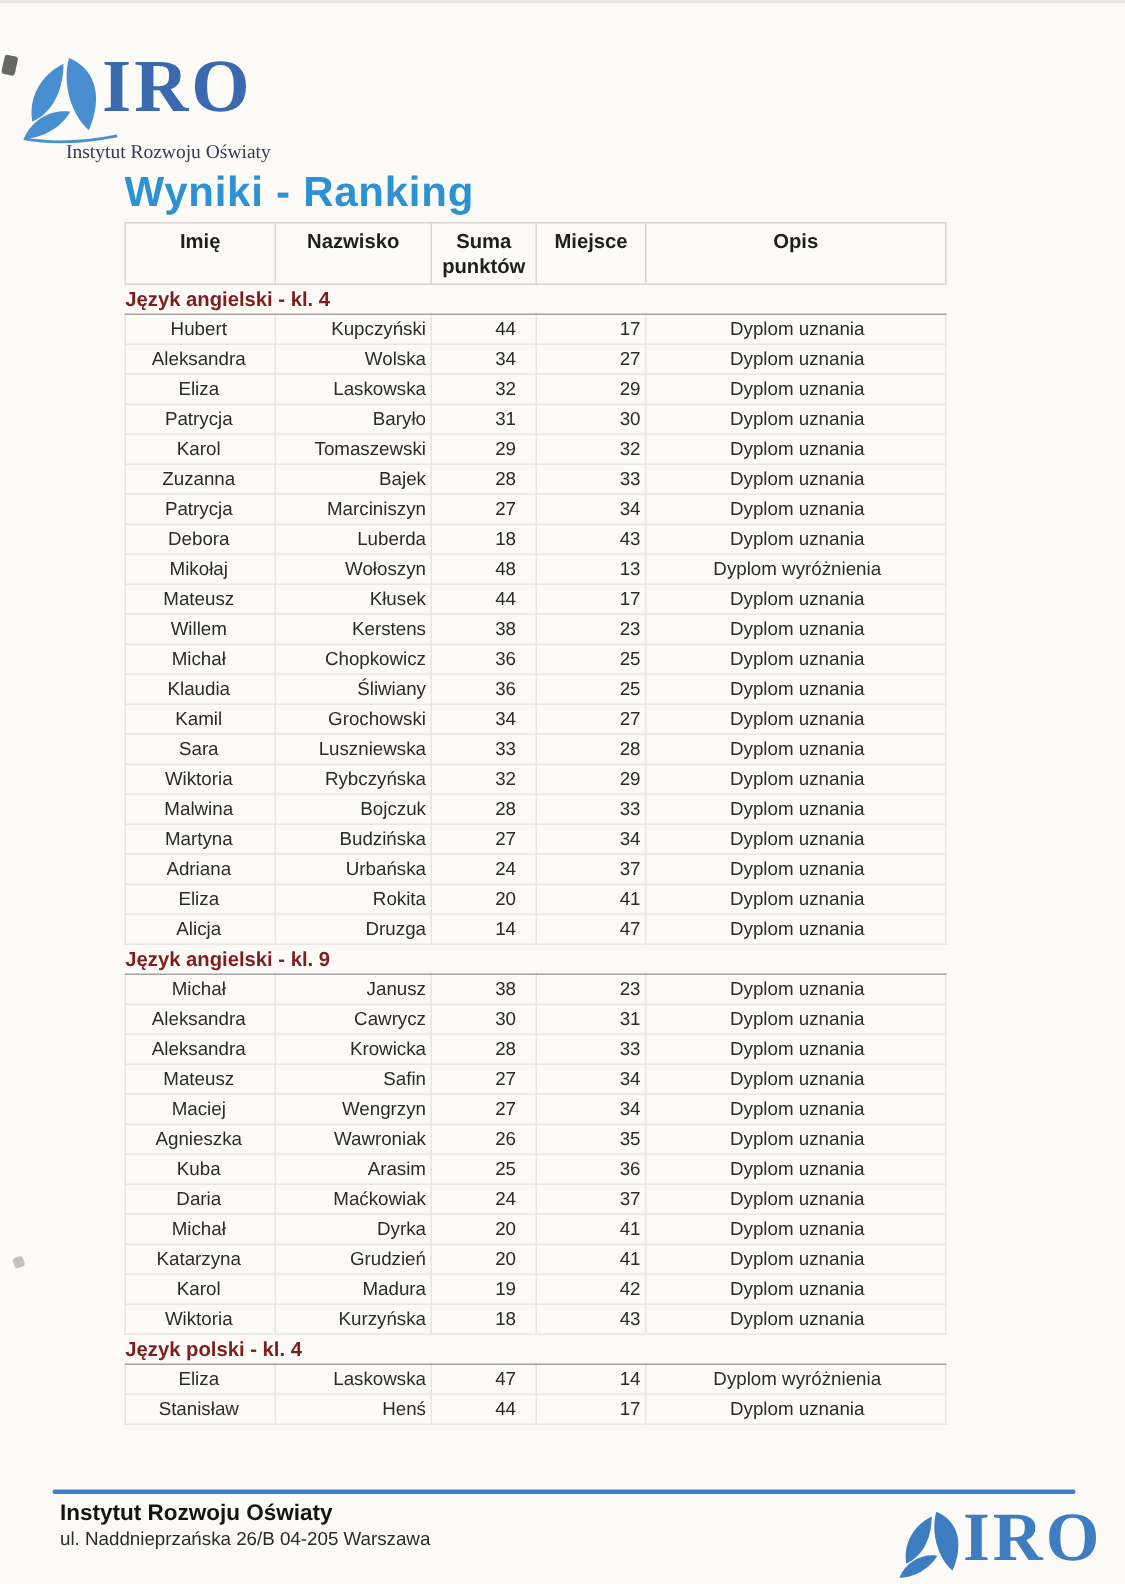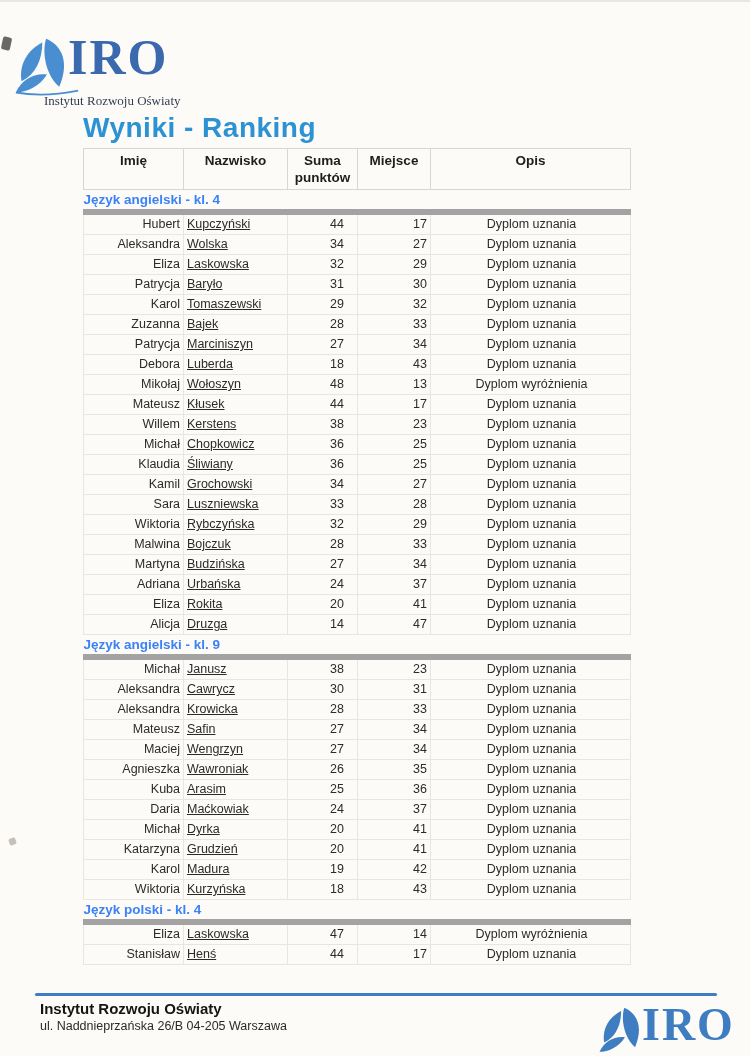--- a/index.html
+++ b/index.html
@@ -38,31 +38,31 @@
     position:absolute;left:83px;top:148px;width:547px;
     border-collapse:collapse;table-layout:fixed;
   }
   table.ranking th{
     border:1px solid #d7d6d2;
     font-size:13.5px;font-weight:bold;color:#1e1e1e;
     padding:3px 2px;text-align:center;vertical-align:top;line-height:17px;
     height:36px;box-sizing:border-box;
   }
   td.section-label{
-    color:#3b82f6;font-weight:bold;font-size:13.5px;
+    color:#7f1d1d;font-weight:bold;font-size:13.5px;
     padding:3px 0 2px 0;line-height:14px;
-    border-bottom:6px solid #a3a3a3;
+    border-bottom:1px solid #a3a3a3;
   }
   tr.data-row td{
     font-size:12.5px;color:#2b2b2b;line-height:15px;
     padding:2px 3px;border:1px solid #e7e6e2;
     overflow:hidden;white-space:nowrap;
   }
-  tr.data-row td.c0{text-align:right;padding-left:1px;}
-  tr.data-row td.c1{text-align:left;padding-left:3px;text-decoration:underline;}
+  tr.data-row td.c0{text-align:center;padding-left:1px;}
+  tr.data-row td.c1{text-align:right;padding-left:3px;}
   tr.data-row td.c2{text-align:right;padding-right:13px;}
   tr.data-row td.c3{text-align:right;padding-right:3px;}
   tr.data-row td.c4{text-align:center;padding-left:5px;}
 
   
   .footer-rule{position:absolute;left:35px;top:993px;width:682px;height:3px;background:#3f7dc2;border-radius:2px;}
   .footer-org{position:absolute;left:40px;top:1000px;font-size:15px;font-weight:bold;color:#141414;}
   .footer-address{position:absolute;left:40px;top:1019px;font-size:12.5px;color:#2a2a2a;}
 
   

